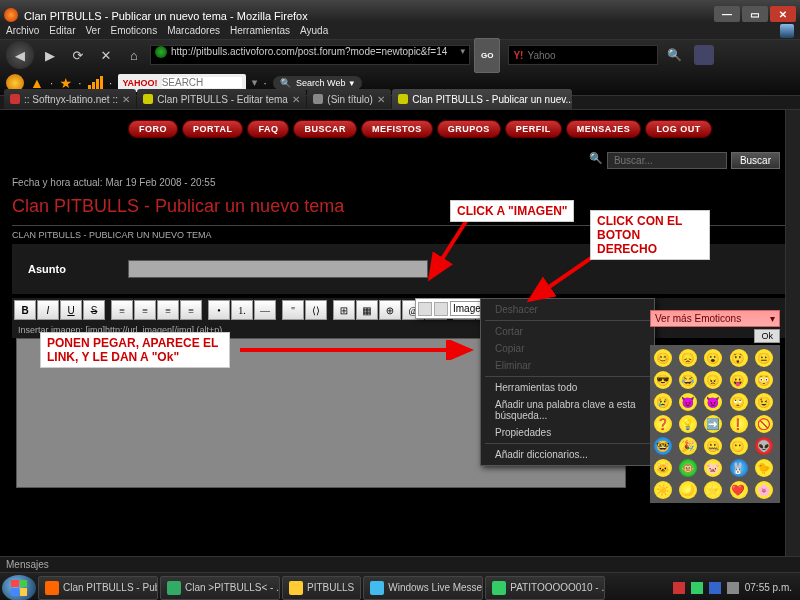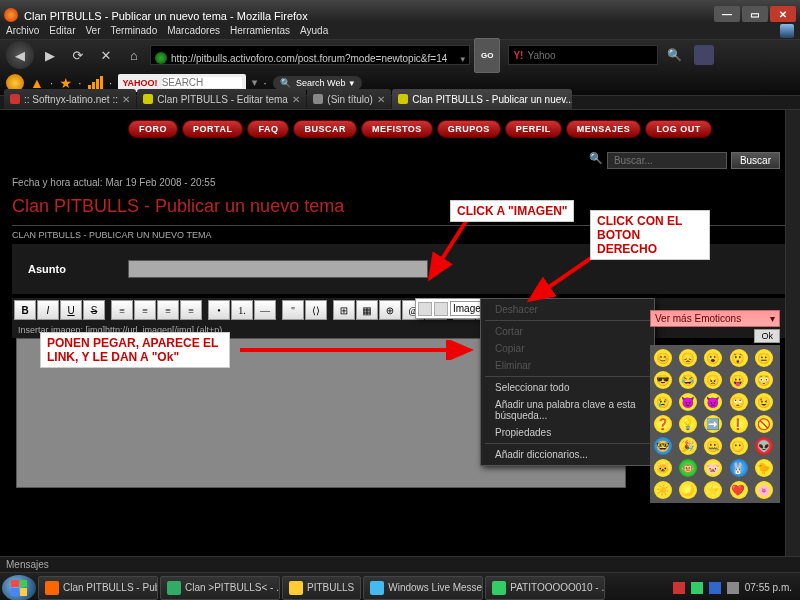--- a/index.html
+++ b/index.html
@@ -16,21 +16,21 @@
 .titlebar .win-close { background: #c0392b; color: #fff; }
 
 
 .menubar { background: #222; height: 18px; display: flex; align-items: center; padding: 0 6px; gap: 10px; color: #ddd; font-size: 10px; border-bottom: 1px solid #333; }
 .menubar .right-icon { margin-left: auto; width: 14px; height: 14px; background: linear-gradient(#8be, #246); border-radius: 2px; }
 
 
 .navtoolbar { background: linear-gradient(#2a2a2a, #1a1a1a); height: 30px; display: flex; align-items: center; padding: 0 6px; gap: 4px; }
 .navbtn { width: 24px; height: 24px; display: flex; align-items: center; justify-content: center; border-radius: 3px; color: #ccc; font-size: 13px; }
 .navbtn.big { width: 28px; height: 28px; background: radial-gradient(#555, #222); border-radius: 50%; }
-.urlbar { flex: 1; background: #000; border: 1px solid #333; height: 20px; display: flex; align-items: flex-end; padding: 0 4px; gap: 4px; max-width: 320px; }
+.urlbar { flex: 1; background: #000; border: 1px solid #333; height: 20px; display: flex; align-items: flex-start; padding: 0 4px; gap: 4px; max-width: 320px; }
 .urlbar .globe { width: 12px; height: 12px; background: radial-gradient(#3a3, #050); border-radius: 50%; }
 .urlbar input { flex: 1; background: transparent; border: none; color: #ccc; font-size: 10px; outline: none; }
 .gobtn { background: #555; border: 1px solid #666; color: #fff; font-size: 8px; font-weight: bold; padding: 12px 6px; border-radius: 2px; }
 .searchbar { background: #000; border: 1px solid #333; height: 20px; display: flex; align-items: center; padding: 0 4px; gap: 4px; width: 150px; margin-left: 4px; }
 .searchbar .y-icon { color: #c33; font-weight: bold; font-size: 10px; }
 .searchbar input { flex: 1; background: transparent; border: none; color: #ccc; font-size: 10px; outline: none; }
 .srch-icon { color: #888; font-size: 12px; }
 .user-icon { width: 20px; height: 20px; background: #446; border-radius: 3px; margin-left: 4px; }
 
 
@@ -141,21 +141,21 @@
     <div class="win-btn win-min">—</div>
     <div class="win-btn win-max">▭</div>
     <div class="win-btn win-close">✕</div>
   </div>
 </div>
 
 <div class="menubar">
   <span>Archivo</span>
   <span>Editar</span>
   <span>Ver</span>
-  <span>Terminado</span>
+  <span>Emoticons</span>
   <span>Marcadores</span>
   <span>Herramientas</span>
   <span>Ayuda</span>
   <div class="right-icon"></div>
 </div>
 
 <div class="navtoolbar">
   <div class="navbtn big">◀</div>
   <div class="navbtn">▶</div>
   <div class="navbtn">⟳</div>
@@ -302,21 +302,21 @@
     <input value="Imagen" style="">
   </div>
 
   <div class="ctxmenu">
     <div class="item dis">Deshacer</div>
     <div class="sep"></div>
     <div class="item dis">Cortar</div>
     <div class="item dis">Copiar</div>
     <div class="item dis">Eliminar</div>
     <div class="sep"></div>
-    <div class="item">Seleccionar todo</div>
+    <div class="item">Herramientas todo</div>
     <div class="item">Añadir una palabra clave a esta búsqueda...</div>
     <div class="item">Propiedades</div>
     <div class="sep"></div>
     <div class="item">Añadir diccionarios...</div>
   </div>
 
   <div class="emopanel">
     <div class="emoheader">
         <span>Ver más Emoticons</span>
         <span class="arr">▾</span>

